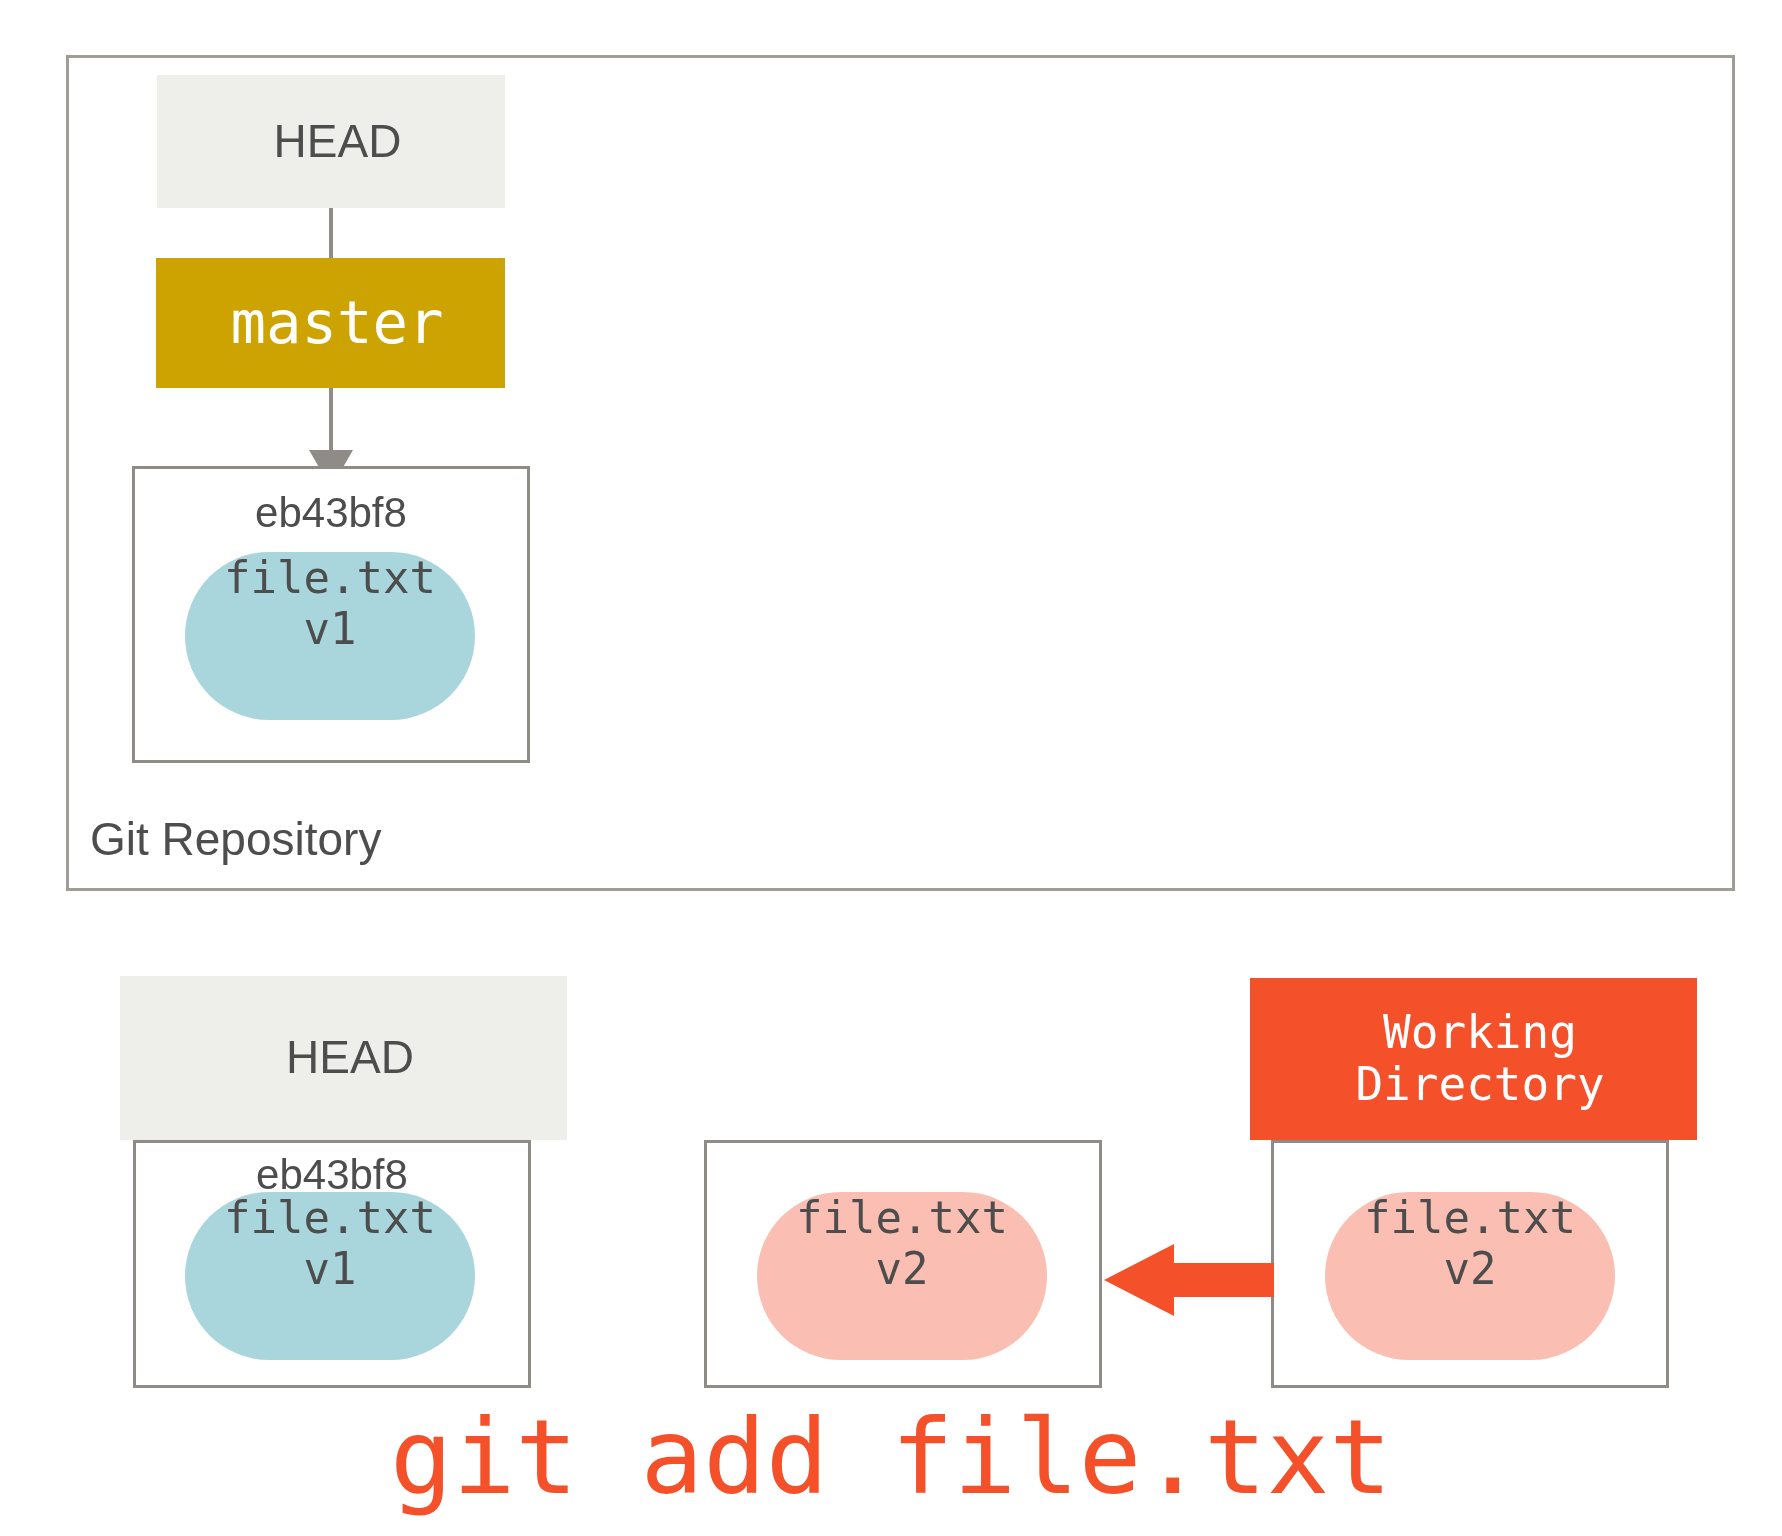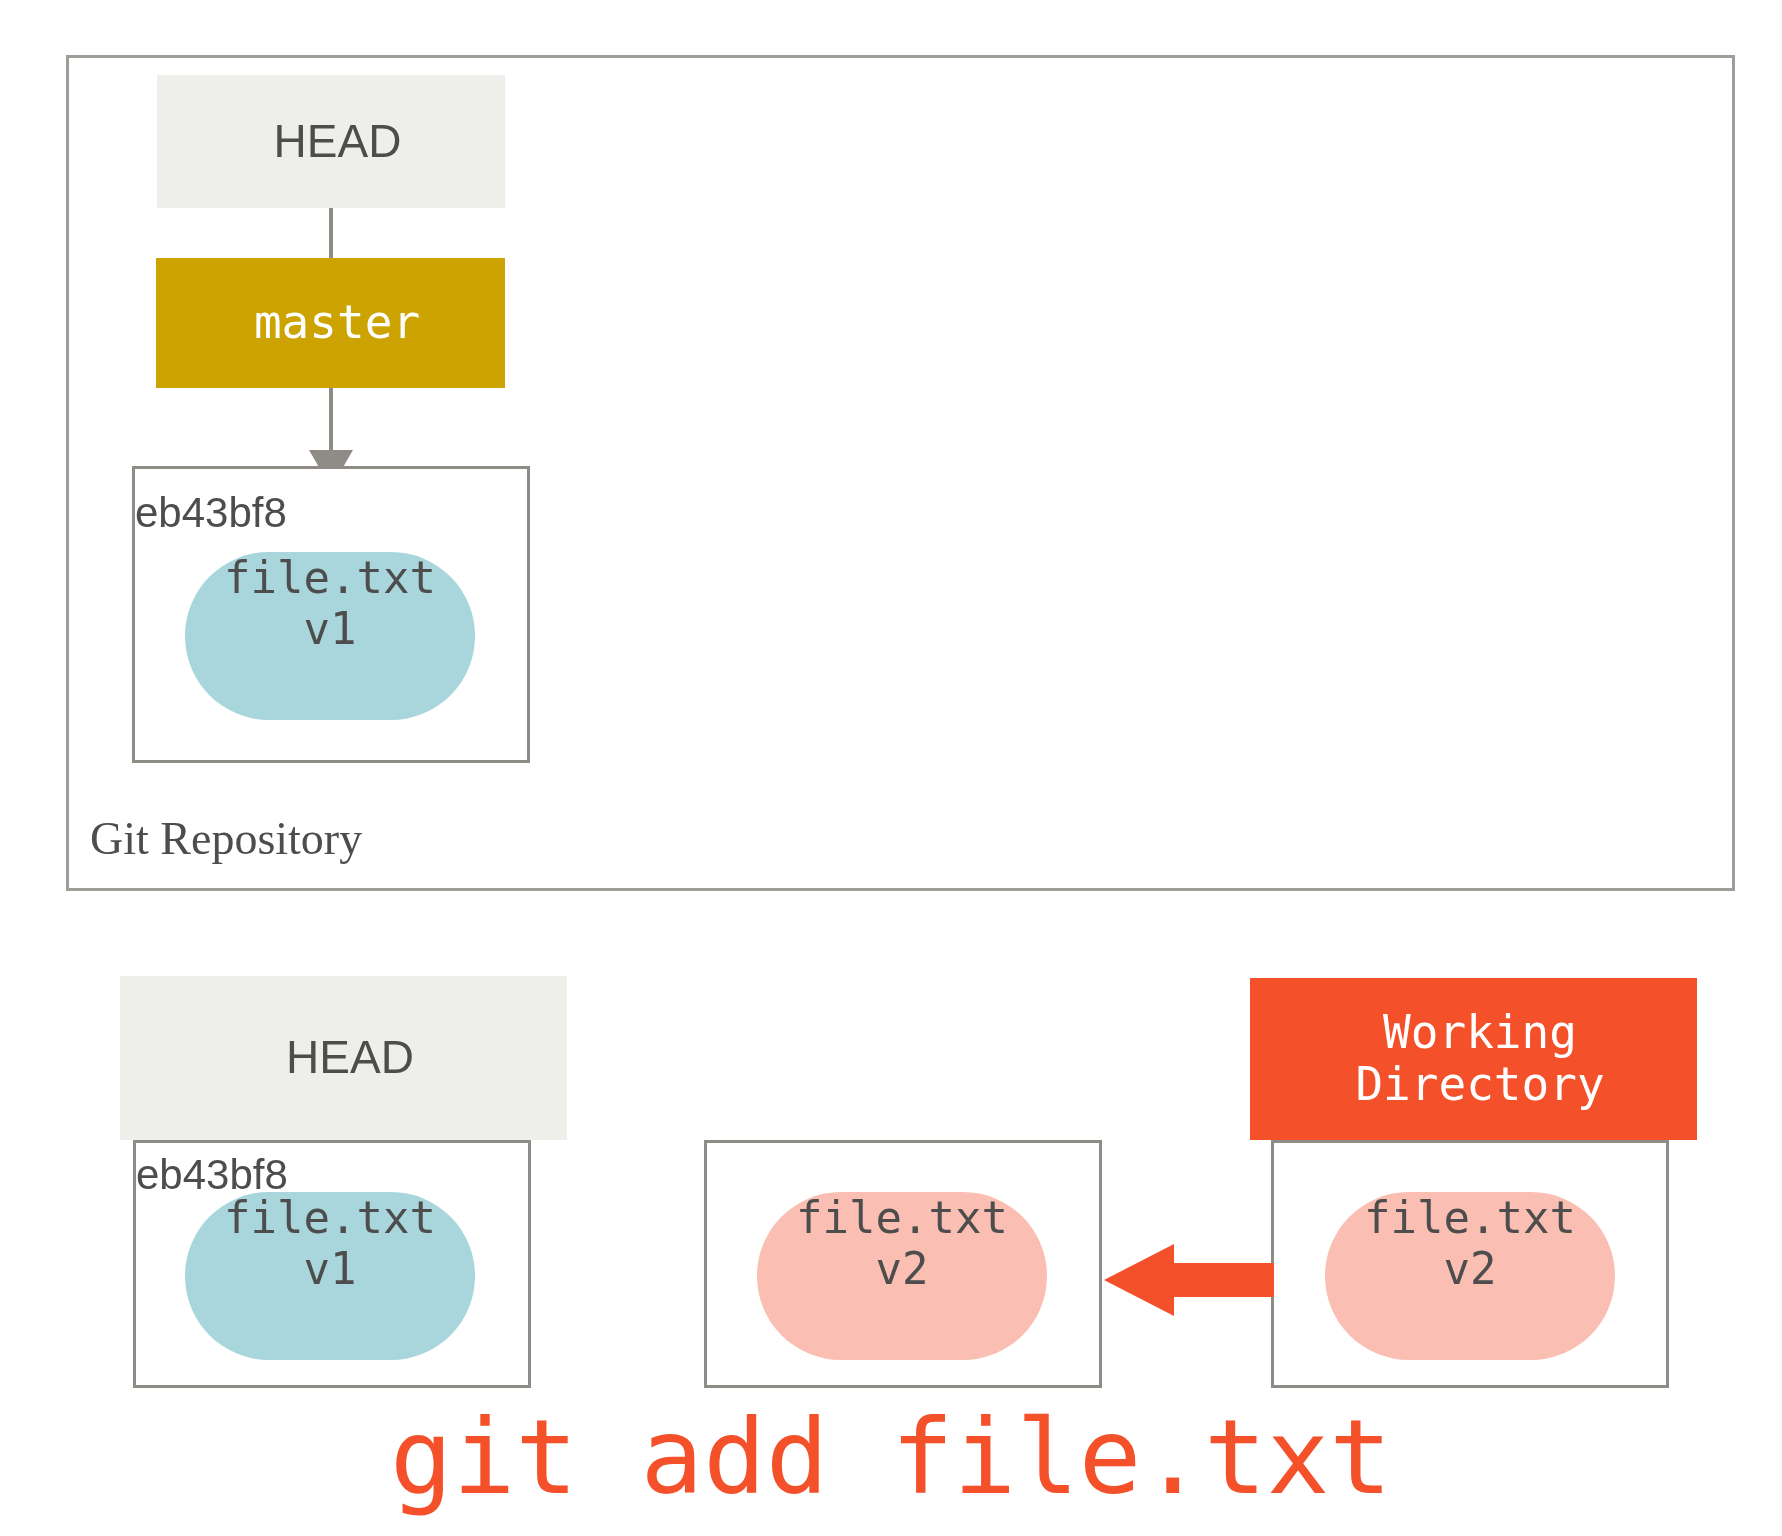--- a/index.html
+++ b/index.html
@@ -24,21 +24,21 @@
     width: 1669px;
     height: 836px;
     border: 3px solid #a09c97;
     box-sizing: border-box;
     background: #ffffff;
   }
   .repo-label {
     position: absolute;
     left: 90px;
     top: 812px;
-    font-family: Liberation Serif, serif;
+    font-family: Liberation Sans, sans-serif;
     font-size: 46px;
     color: #4d4d4d;
     letter-spacing: 0px;
     white-space: nowrap;
   }
 
   
   .box {
     position: absolute;
     box-sizing: border-box;
@@ -52,21 +52,21 @@
   .head-box {
     background: #eeeeea;
     color: #4d4d4d;
     font-family: "Liberation Sans", sans-serif;
     font-size: 46px;
   }
   .master-box {
     background: #cca300;
     color: #ffffff;
     font-family: "DejaVu Sans Mono", "Liberation Mono", monospace;
-    font-size: 46px;
+    font-size: 59px;
   }
   .index-box {
     background: #0b8a96;
     color: #ffffff;
     font-family: "DejaVu Sans Mono", "Liberation Mono", monospace;
     font-size: 46px;
   }
   .wd-box {
     background: #f4502a;
     color: #ffffff;
@@ -77,20 +77,21 @@
   
   .container-box {
     position: absolute;
     box-sizing: border-box;
     border: 3px solid #8f8b87;
     background: #ffffff;
   }
   .hash {
     position: absolute;
     width: 100%;
+    text-align: center;
     font-family: "Liberation Sans", sans-serif;
     font-size: 42px;
     color: #4d4d4d;
   }
 
   
   .blob {
     position: absolute;
     box-sizing: border-box;
     display: flex;

